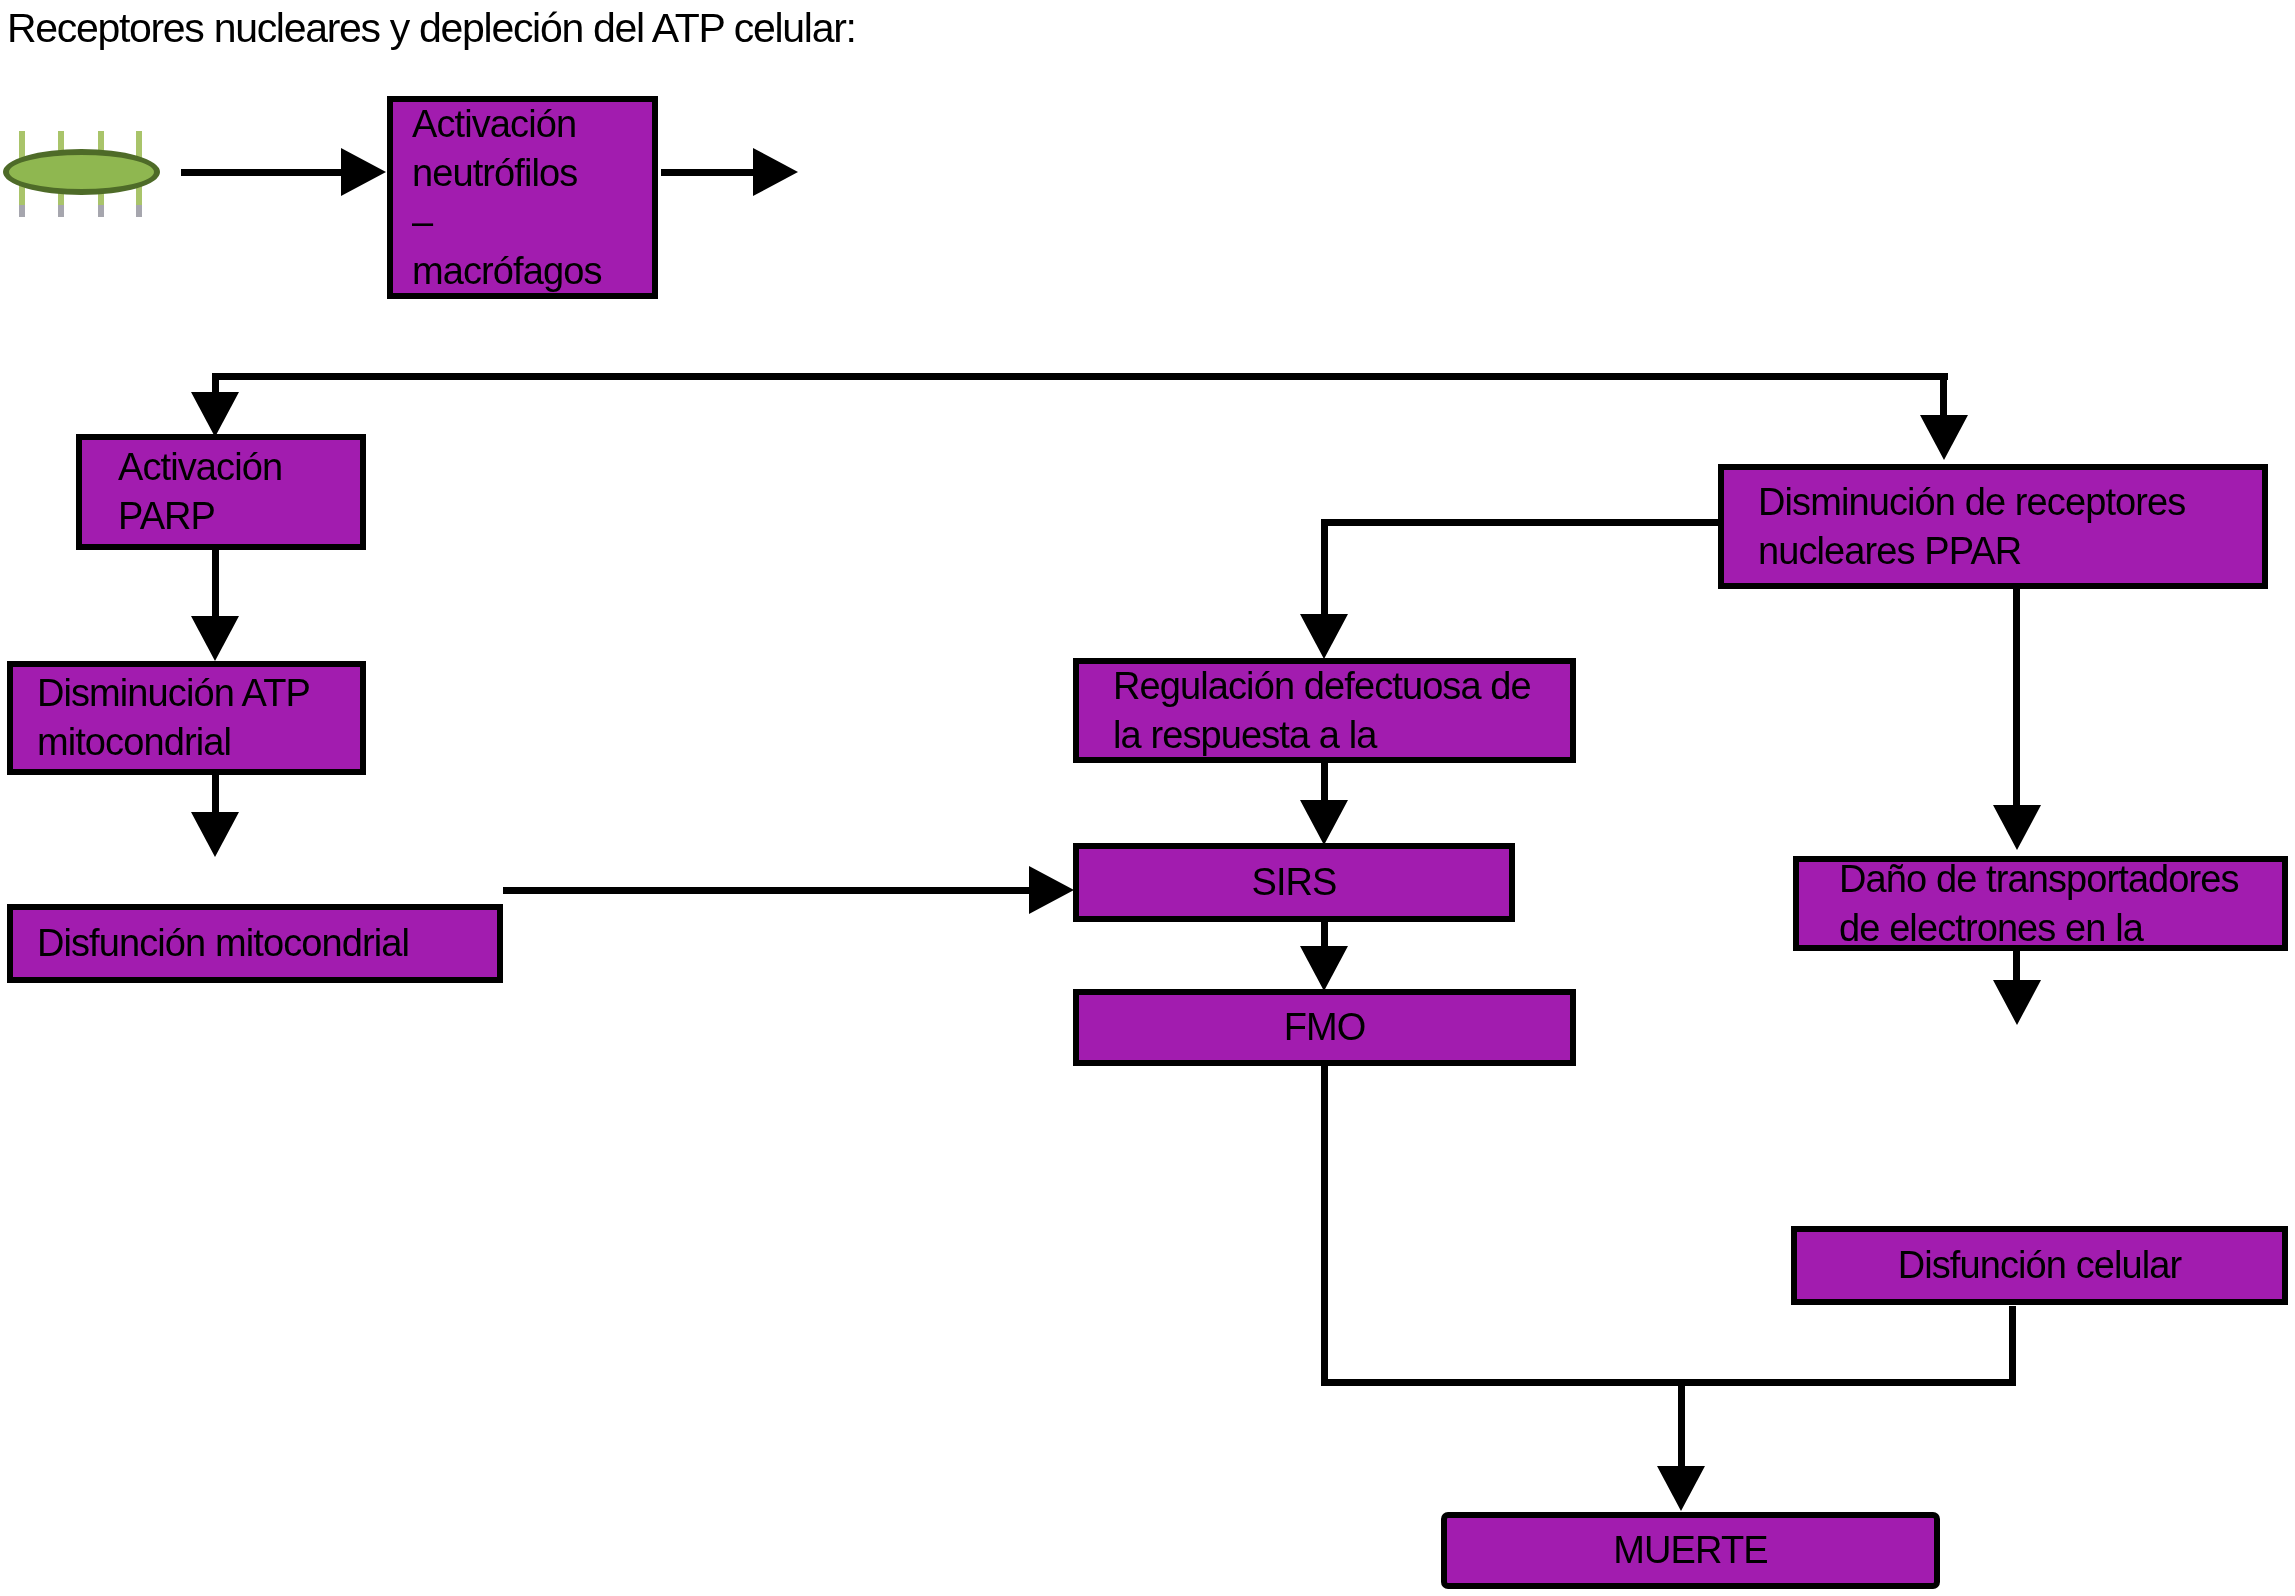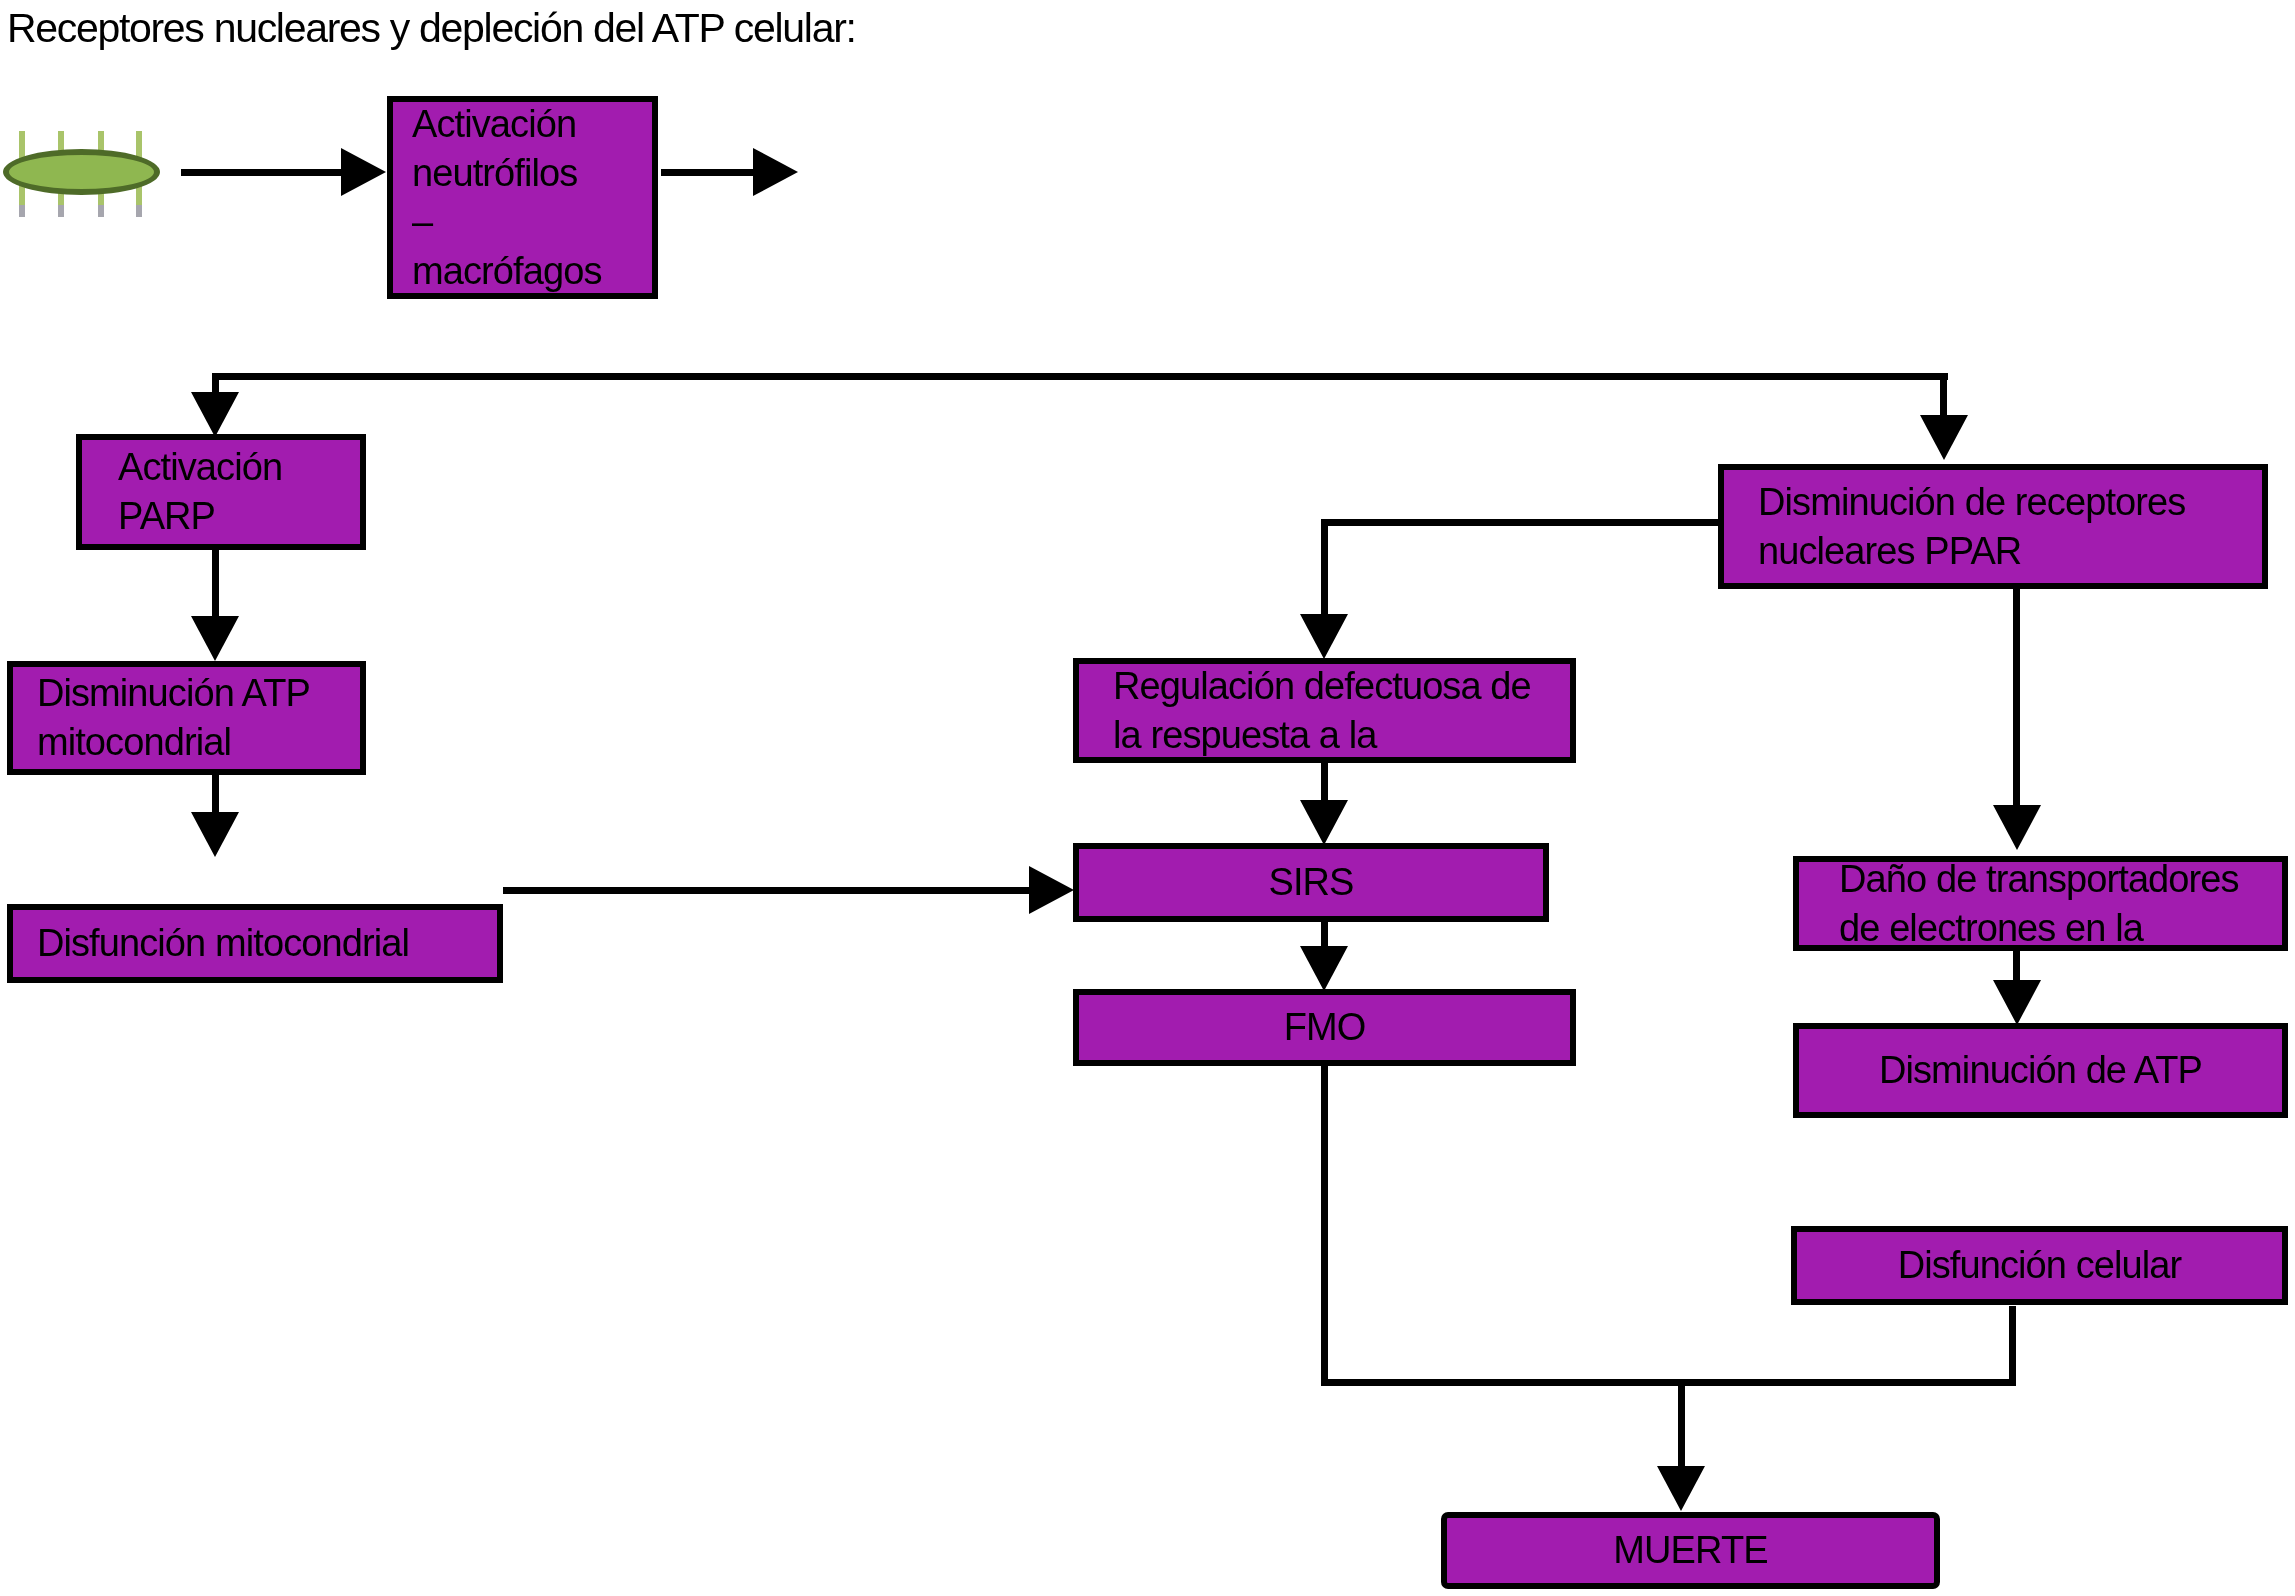--- a/index.html
+++ b/index.html
@@ -139,21 +139,21 @@
   <div class="arr-down" style="left:1300px;top:614px;"></div>
 
   <div class="node left-text" style="left:1073px;top:658px;width:503px;height:105px;padding-left:34px;">
     <span class="lbl">Regulación defectuosa de
 la respuesta a la</span>
   </div>
 
   <div class="vline" style="left:1321px;top:763px;width:6.9px;height:40px;"></div>
   <div class="arr-down" style="left:1300px;top:800px;"></div>
 
-  <div class="node center-text" style="left:1073px;top:843px;width:476px;height:79px;text-align:right;">
+  <div class="node center-text" style="left:1073px;top:843px;width:442px;height:79px;text-align:right;">
     <span class="lbl">SIRS</span>
   </div>
 
   <div class="vline" style="left:1321px;top:922px;width:6.9px;height:26px;"></div>
   <div class="arr-down" style="left:1300px;top:946px;"></div>
 
   <div class="node center-text" style="left:1073px;top:989px;width:503px;height:77px;">
     <span class="lbl">FMO</span>
   </div>
 
@@ -168,23 +168,20 @@
   <div class="arr-down" style="left:1993px;top:805px;"></div>
 
   <div class="node left-text" style="left:1793px;top:856px;width:495px;height:95px;padding-left:40px;">
     <span class="lbl">Daño de transportadores
 de electrones en la</span>
   </div>
 
   <div class="vline" style="left:2013px;top:950px;width:6.9px;height:33px;"></div>
   <div class="arr-down" style="left:1993px;top:980px;"></div>
 
-  <div class="node center-text" style="left:1793px;top:1023px;width:495px;height:95px;">
-    <span class="lbl">Disminución de ATP</span>
-  </div>
 
   <div class="node center-text" style="left:1791px;top:1226px;width:497px;height:79px;">
     <span class="lbl">Disfunción celular</span>
   </div>
 
   <div class="vline" style="left:2009px;top:1306px;width:6.9px;height:80px;"></div>
 
   <div class="hline" style="left:1321px;top:1379px;width:695px;height:6.9px;"></div>
   <div class="vline" style="left:1678px;top:1386px;width:6.9px;height:82px;"></div>
   <div class="arr-down" style="left:1657px;top:1466px;"></div>

